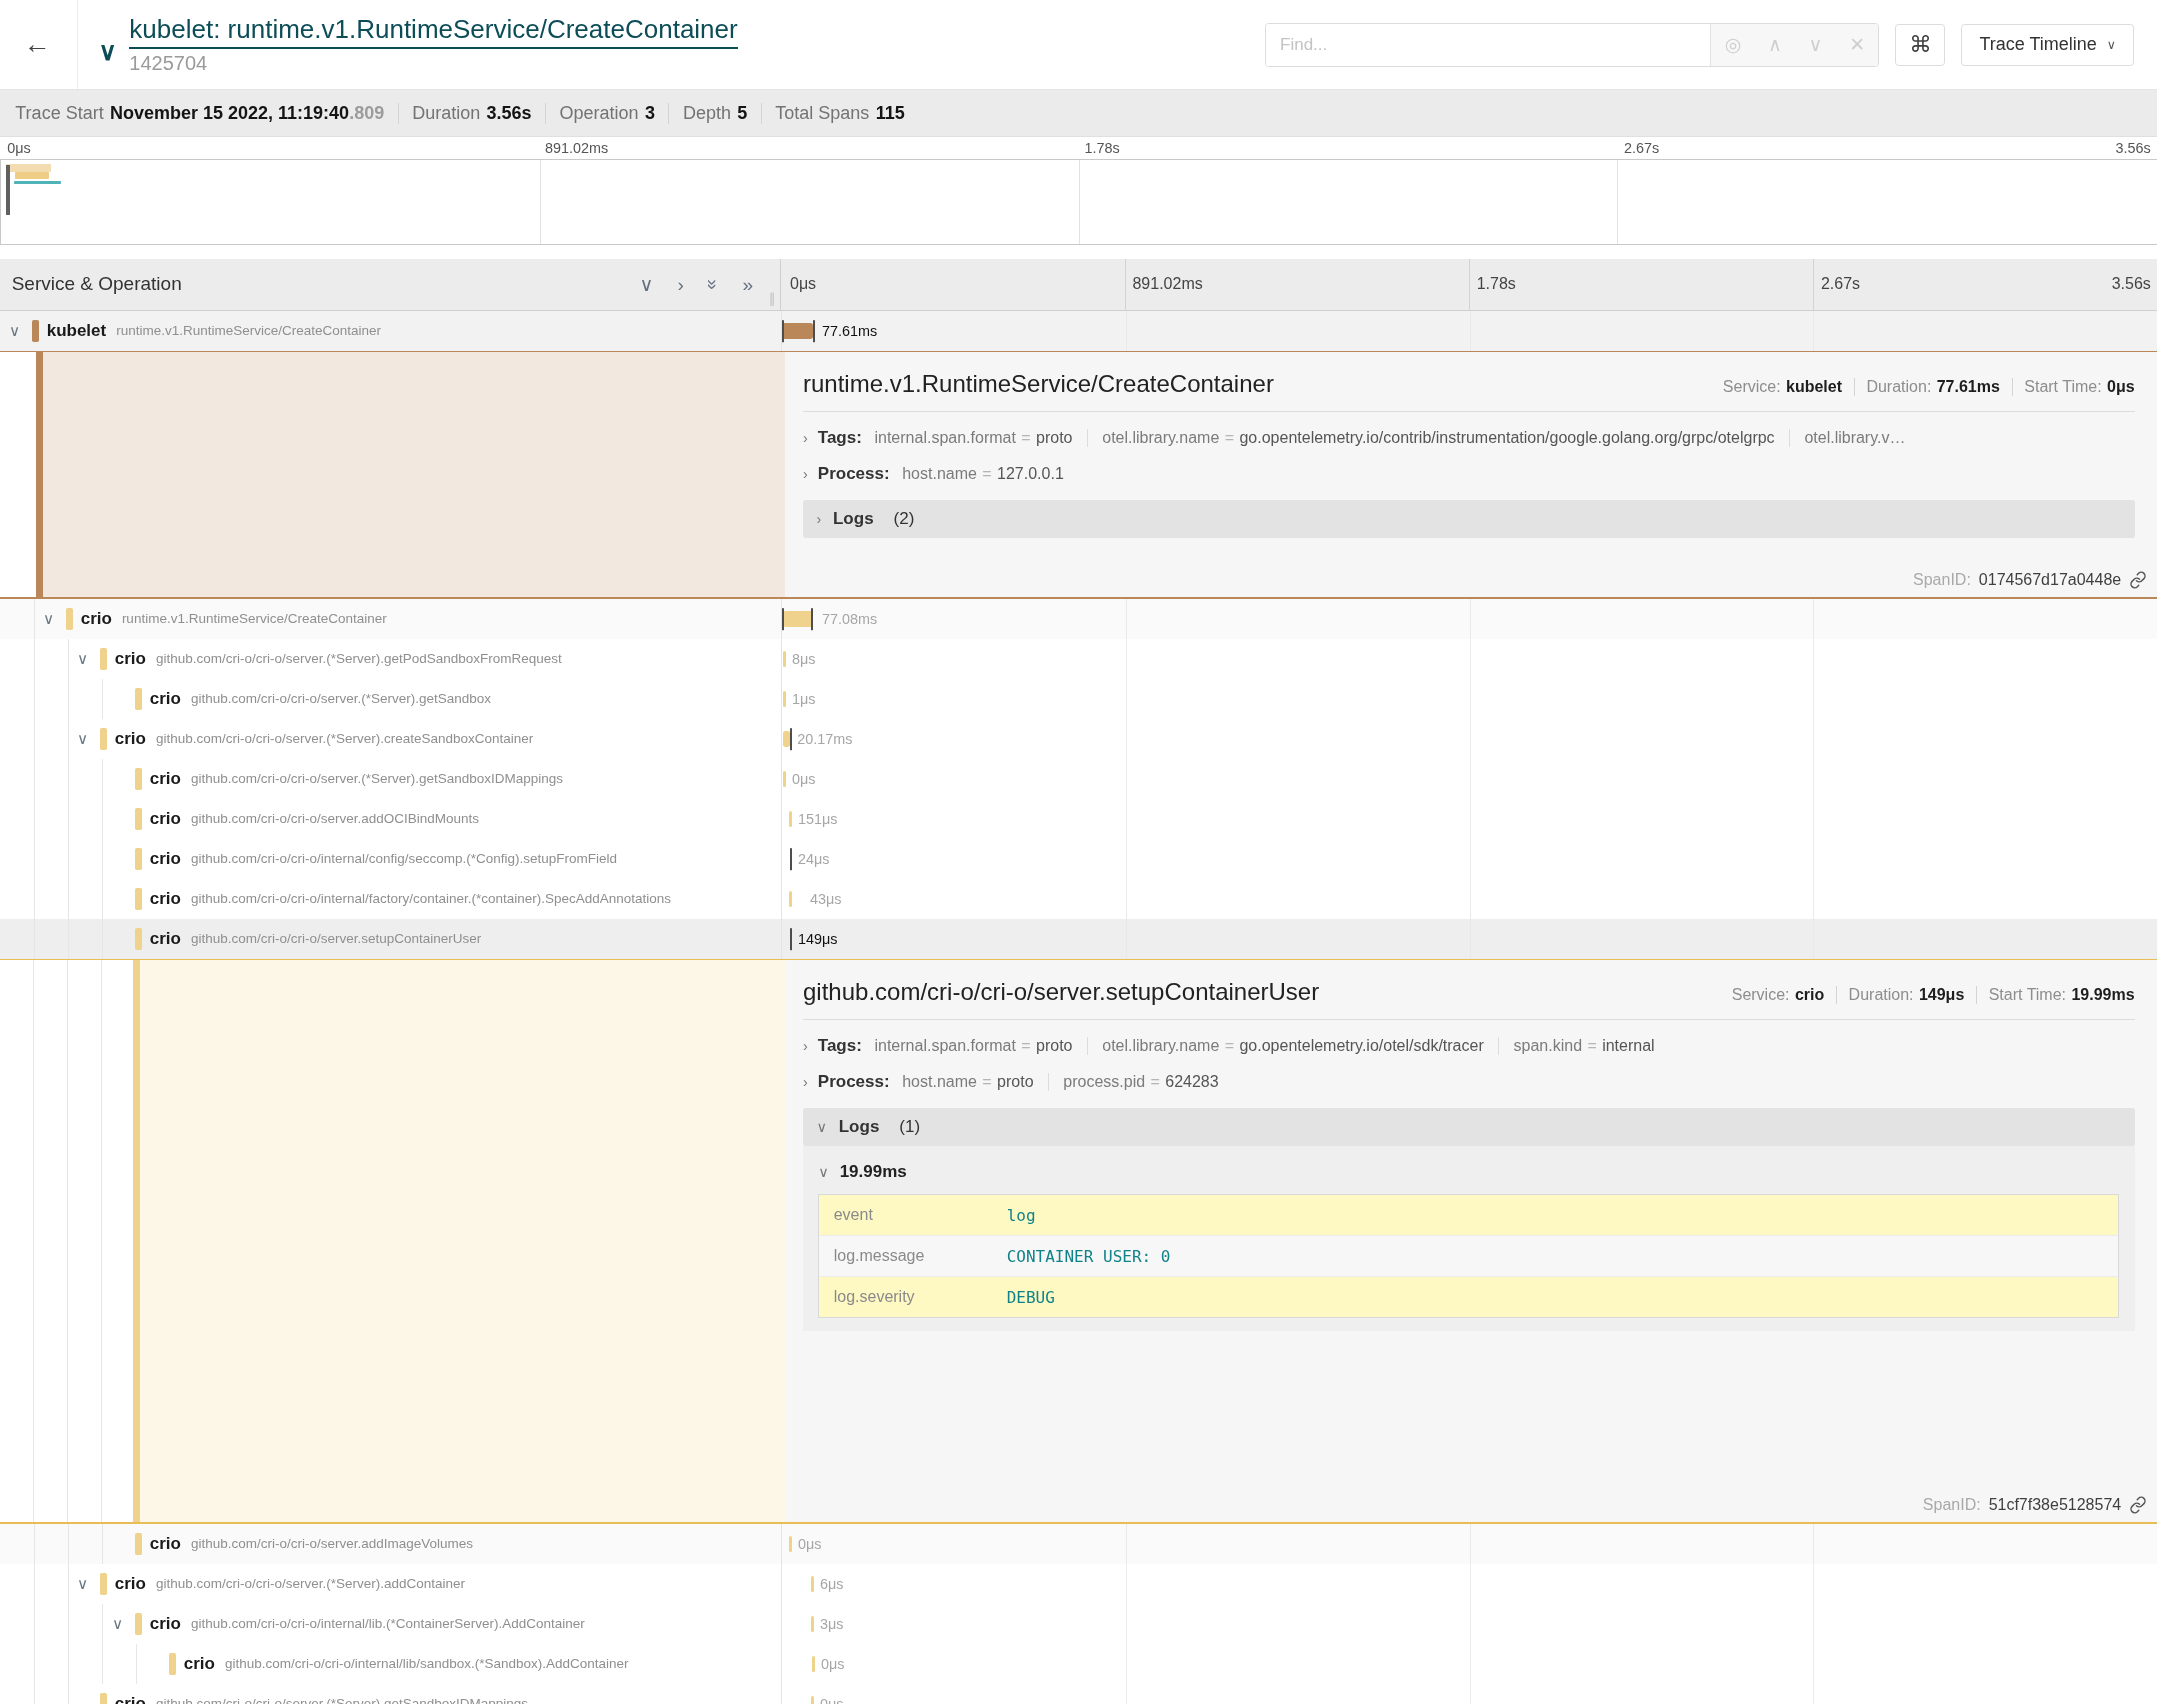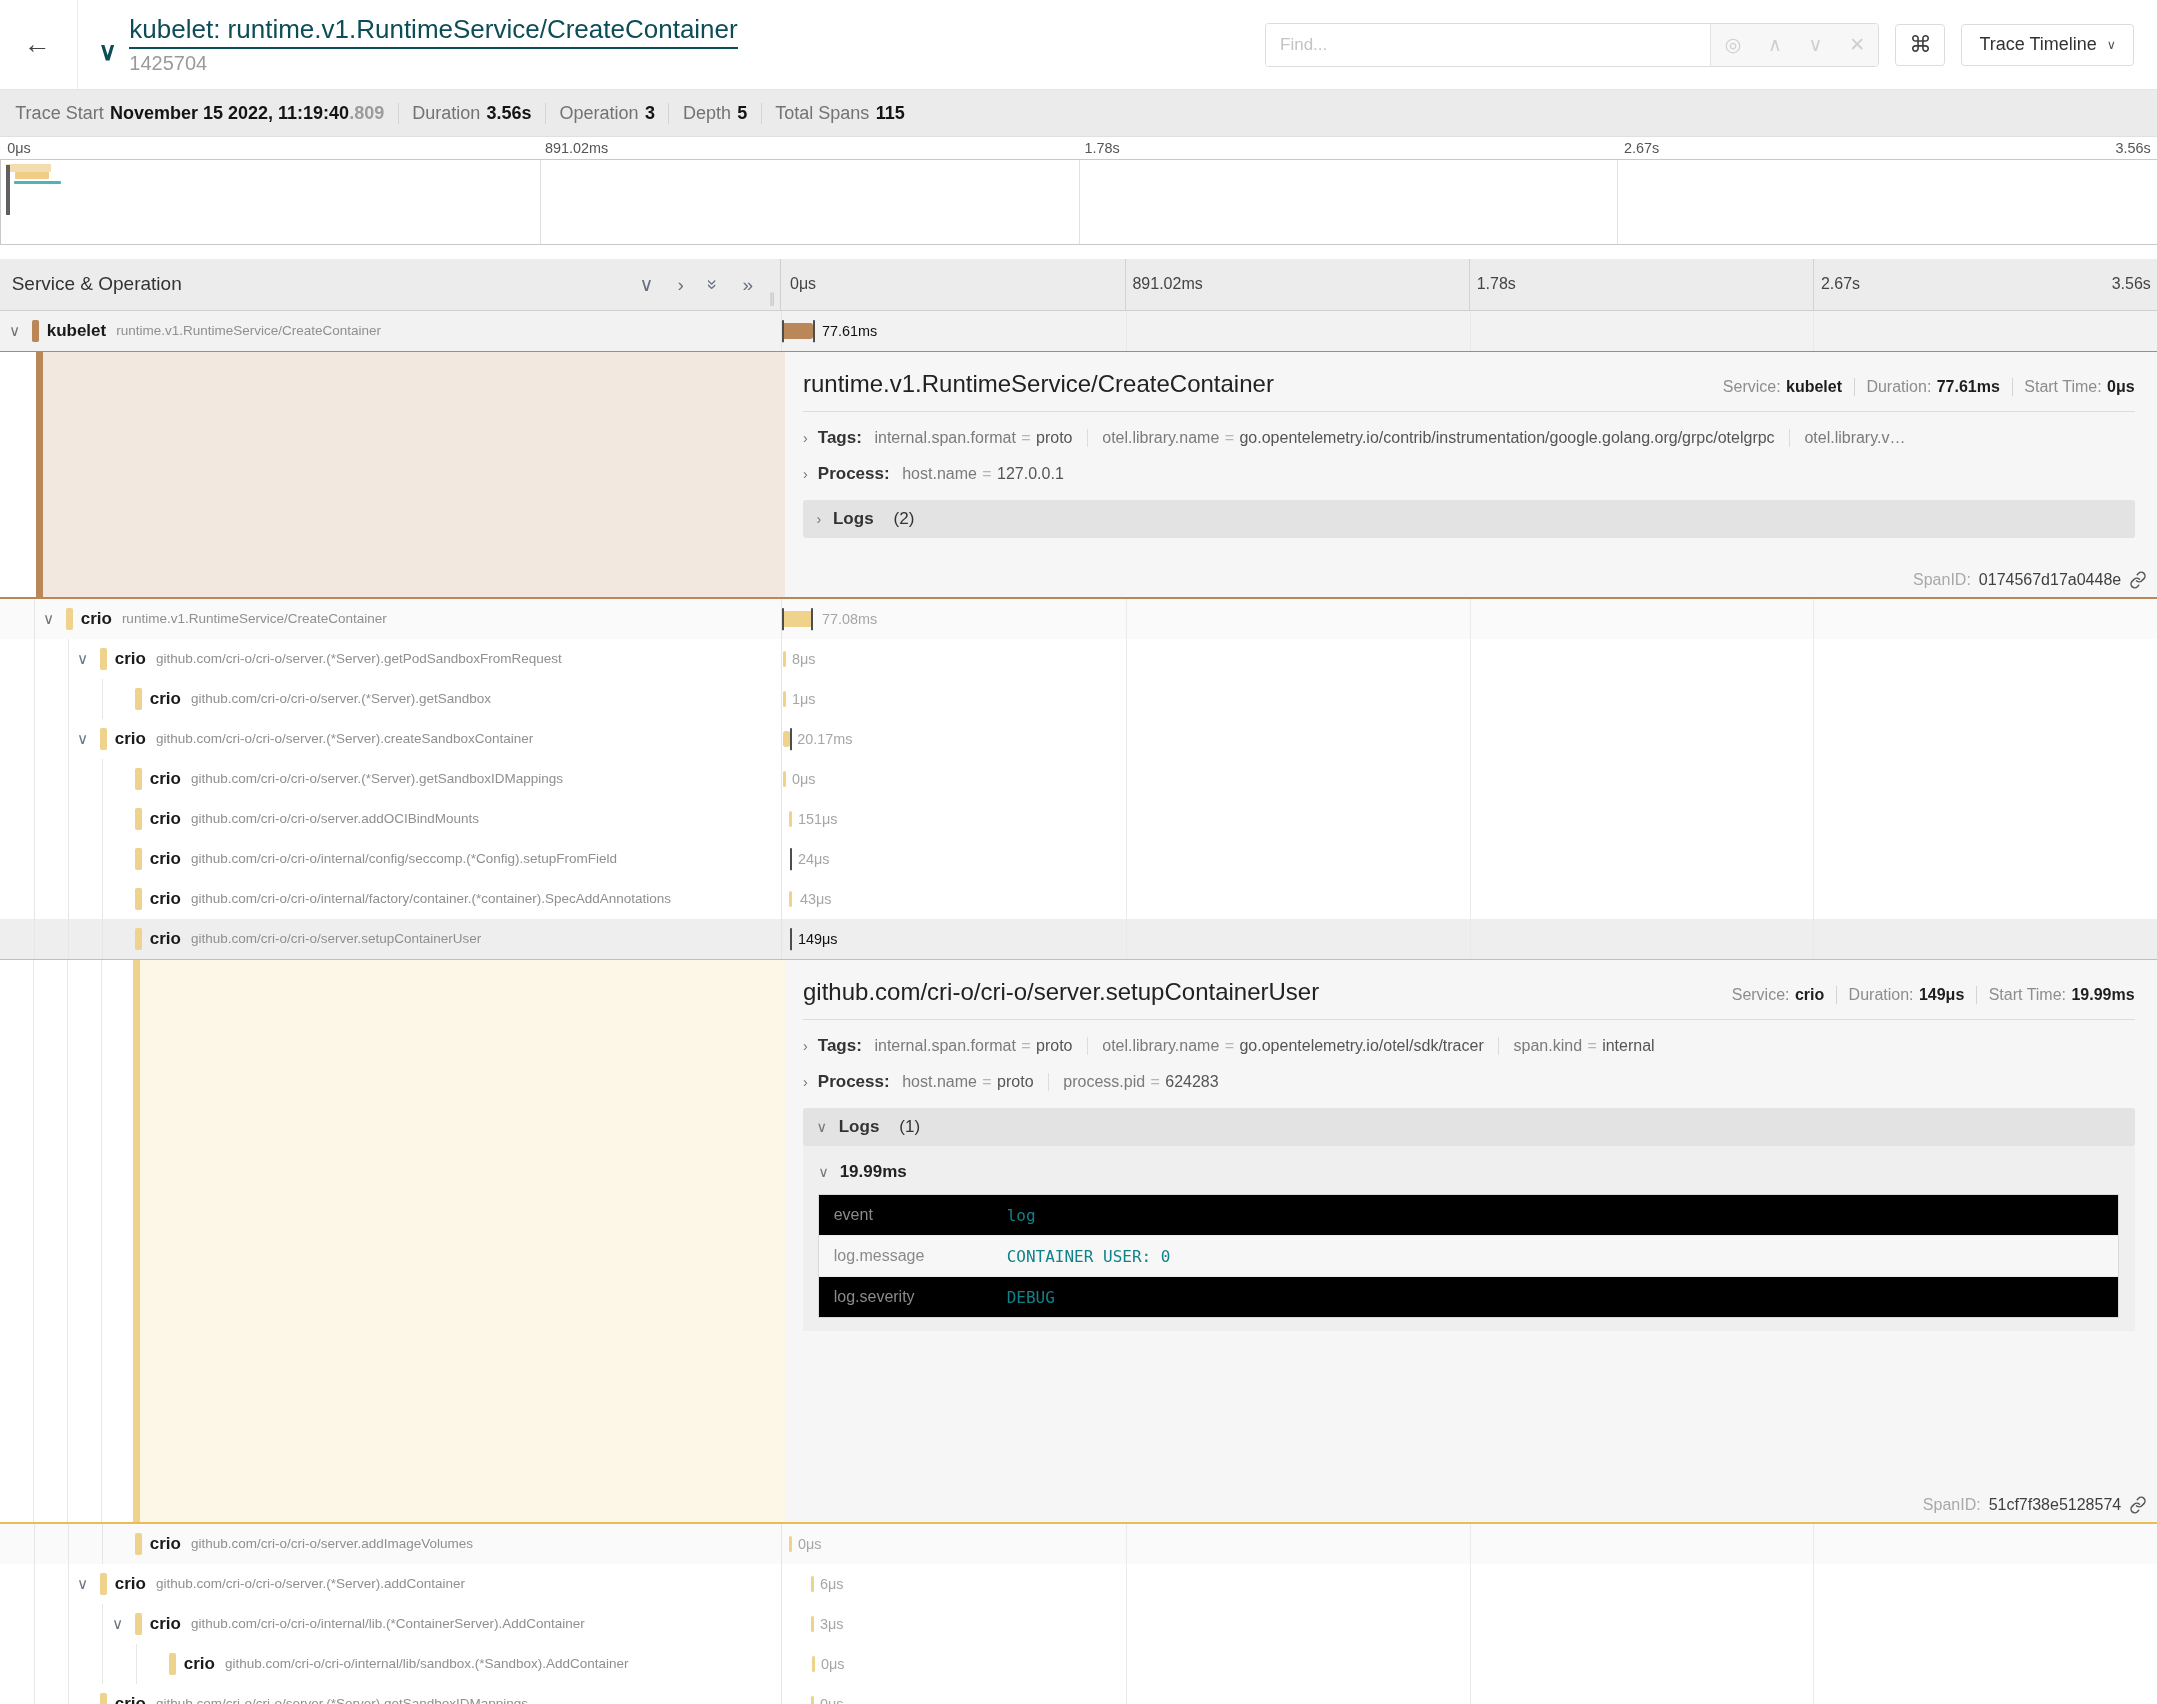--- a/index.html
+++ b/index.html
@@ -97,21 +97,21 @@
   .kv .k{color:#7b7b7b;}
   .kv .eq{color:#b5b5b5;margin:0 5.4px;}
   .kv .v{color:#555;}
   .kv span:empty{display:none;margin:0;}
   .p-logsbar{margin-top:16px;background:#e3e3e3;border-radius:2.7px;height:38px;display:flex;align-items:center;padding:0 13.5px;font-size:17px;color:#333;cursor:pointer;}
   .p-logsbar b{margin-right:20px;}
   .p-logsbar .caret{margin-right:11.7px;}
   .p-logsbody{background:#efefef;padding:9px 15.3px 12.6px 15.3px;}
   .ts-head{font-size:17px;font-weight:bold;color:#222;display:flex;align-items:center;margin:7.2px 0 12.6px 0;cursor:pointer;}
   .ts-head .caret{font-weight:normal;margin-right:10.8px;}
-  .log-table{background:#000000;border:0.9px solid #d9d9d9;}
+  .log-table{background:#fef9c3;border:0.9px solid #d9d9d9;}
   .log-row{display:flex;height:40px;align-items:center;border-top:0.9px solid #ececec;}
   .log-row:first-child{border-top:none;}
   .log-row:nth-child(even){background:#f7f7f7;}
   .log-k{width:173px;padding-left:14.4px;color:#8a8a8a;font-size:16px;flex:none;}
   .log-v{font-family:"DejaVu Sans Mono","Liberation Mono",monospace;font-size:16px;color:#10838a;}
   .p-note{margin-top:14.4px;font-size:13.5px;color:#9b9b9b;}
   .p-spanid{position:absolute;right:10.8px;bottom:8px;font-size:16px;color:#a9a9a9;display:flex;align-items:center;gap:8px;}
   .p-spanid .sid{color:#3f3f3f;}
   .link-ic{cursor:pointer;display:inline-flex;}
 </style>
@@ -369,21 +369,21 @@
       <div class="row" style="background: rgb(255, 255, 255);">
     <div class="row-left">
       <span class="indent" style="width: 103px;"></span>
       <span class="chev" style="visibility: hidden;"></span>
       <span class="sbar" style="background: rgb(239, 210, 139);"></span>
       <span class="svc">crio</span>
       <span class="op">github.com/cri-o/cri-o/internal/factory/container.(*container).SpecAddAnnotations</span>
     </div>
     <div class="row-right">
           <span class="tl-bar" style="left: 7.2px; width: 2.7px; background: rgb(239, 210, 139);"></span>
-          <span class="tl-dur" style="left: 18px;">43μs</span>
+          <span class="tl-dur" style="left: 28px;">43μs</span>
         </div>
   </div>
       <div class="row" style="background: rgb(238, 238, 238);">
     <div class="row-left">
       <span class="indent" style="width: 103px;"></span>
       <span class="chev" style="visibility: hidden;"></span>
       <span class="sbar" style="background: rgb(239, 210, 139);"></span>
       <span class="svc">crio</span>
       <span class="op">github.com/cri-o/cri-o/server.setupContainerUser</span>
     </div>

